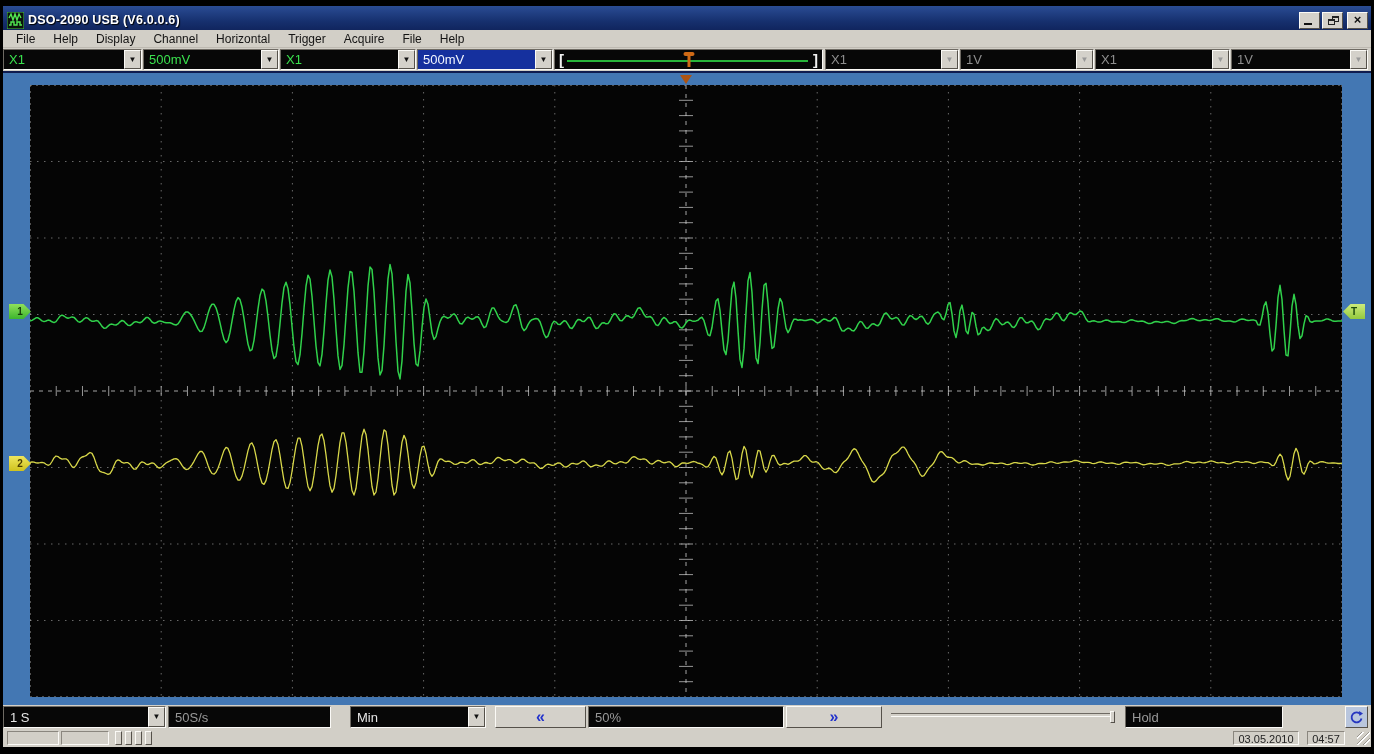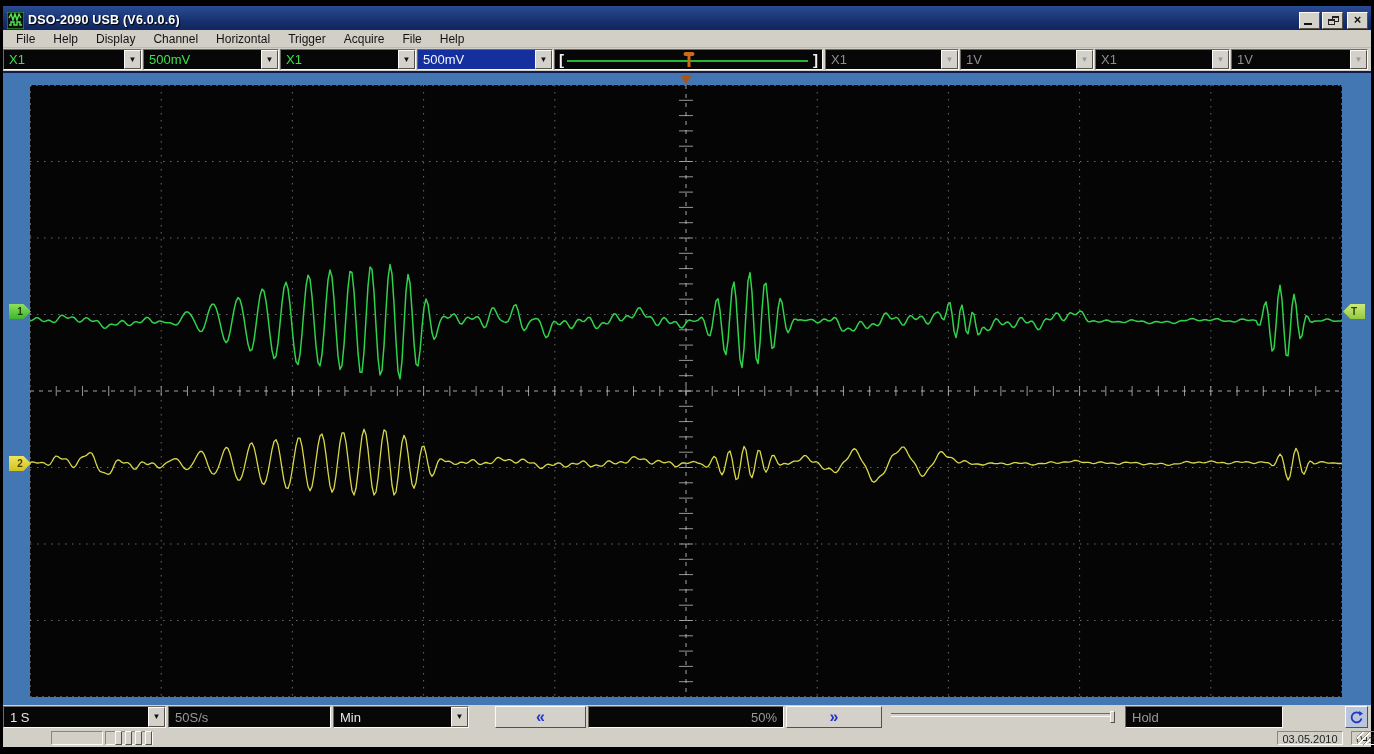--- a/index.html
+++ b/index.html
@@ -73,36 +73,36 @@
   .trig-marker{position:absolute;left:1340px;top:231px;width:22px;height:15px;
     font:bold 10px/15px "Liberation Sans",sans-serif;text-align:center;
     clip-path:polygon(100% 0,34% 0,0 50%,34% 100%,100% 100%);
     background:linear-gradient(180deg,#cdeb7a,#93c93e);color:#1c4a0c;}
   
   .botbar{position:absolute;left:3px;top:705px;right:3px;height:24px;background:#d2cfc7;}
   .bfield{position:absolute;top:1px;height:22px;display:flex;
     border:1px solid;border-color:#6e6a63 #fbfaf7 #fbfaf7 #6e6a63;background:#070707;}
   .bfield .val{flex:1;font-size:13px;padding:3px 6px 0 6px;color:#e6e6e6;white-space:nowrap;}
   .bfield .val.dim{color:#989898;}
-  .bfield .val.center{text-align:right;border-radius:10px;}
+  .bfield .val.center{text-align:left;border-radius:10px;}
   .bbtn{position:absolute;top:1px;height:22px;background:#d4d1ca;
     border:1px solid;border-color:#fbfaf6 #55514a #55514a #fbfaf6;
     text-align:center;color:#2232cc;font-size:16px;font-weight:bold;line-height:19px;}
   .hslider{position:absolute;top:1px;height:22px;}
   .hslider .groove{position:absolute;left:4px;right:10px;top:7px;height:4px;
     border-top:1px solid #6e6a63;border-bottom:1px solid #fbfaf7;}
   .hslider .thumb{position:absolute;right:6px;top:5px;width:5px;height:12px;
     background:#d4d1ca;border:1px solid #55514a;border-top-color:#fbfaf6;border-left-color:#fbfaf6;}
   .iconbtn{position:absolute;top:1px;width:23px;height:22px;background:#b9c6dd;
     border:1px solid;border-color:#fbfaf6 #55514a #55514a #fbfaf6;
     display:flex;align-items:center;justify-content:center;}
   
   .statusbar{position:absolute;left:3px;top:729px;right:3px;height:18px;background:#d2cfc7;}
   .spanel{position:absolute;top:2px;height:14px;
-    border:1px solid;border-color:#8a867e #fbfaf7 #fbfaf7 #8a867e;margin-left:44px;}
+    border:1px solid;border-color:#8a867e #fbfaf7 #fbfaf7 #8a867e;}
   .spanel.text{font-size:11px;color:#222;text-align:center;padding-top:1px;}
   .gripbar{position:absolute;top:2px;width:7px;height:14px;background:#d4d1ca;
     border:1px solid;border-color:#fbfaf6 #55514a #55514a #fbfaf6;}
   .resize-grip{position:absolute;right:1px;top:3px;width:13px;height:13px;
     background:repeating-linear-gradient(135deg,transparent 0 3px,#9a968e 3px 4px,#fff 4px 5px);}
 </style>
 </head>
 <body>
 
 <div class="window">
@@ -301,21 +301,21 @@
   </div>
 
   <div class="botbar">
     <div class="bfield" style="left:0;width:163px;">
       <span class="val">1 S</span>
       <span class="ddbtn">▼</span>
     </div>
     <div class="bfield" style="left:165px;width:163px;">
       <span class="val dim">50S/s</span>
     </div>
-    <div class="bfield" style="left:330px;width:136px;">
+    <div class="bfield" style="left:347px;width:136px;">
       <span class="val">Min</span>
       <span class="ddbtn">▼</span>
     </div>
     <div class="bbtn" style="left:492px;width:91px;"><span>«</span></div>
     <div class="bfield" style="left:585px;width:196px;">
       <span class="val dim center">50%</span>
     </div>
     <div class="bbtn" style="left:783px;width:96px;"><span>»</span></div>
     <div class="hslider" style="left:884px;width:234px;">
       <span class="groove"></span>

